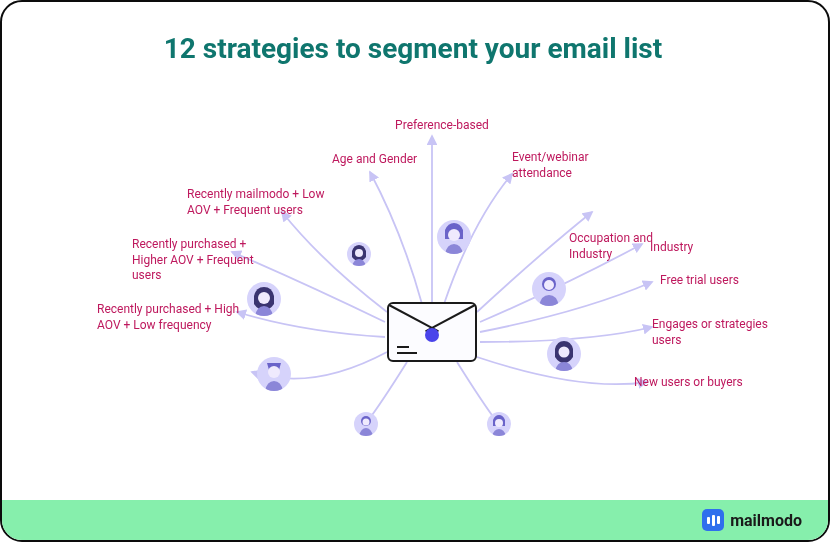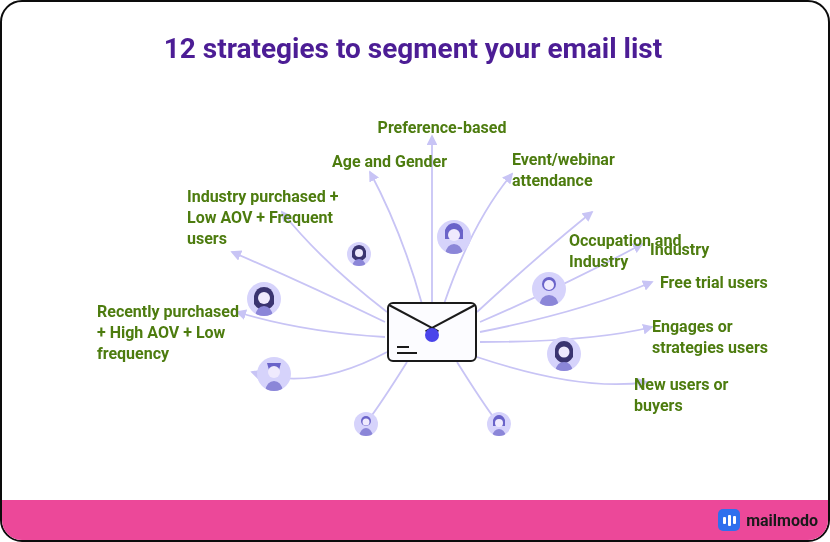--- a/index.html
+++ b/index.html
@@ -17,21 +17,21 @@
     background: #ffffff;
     overflow: hidden;
   }
   .title {
     position: absolute;
     top: 30px;
     left: 0; right: 4px;
     text-align: center;
     font-size: 28px;
     font-weight: 700;
-    color: #4c1d95;
+    color: #0f766e;
   }
   .stage {
     position: absolute;
     top: 110px; left: 0; right: 0;
     height: 370px;
   }
   .envelope {
     position: absolute;
     left: 385px; top: 190px;
     width: 90px; height: 60px;
@@ -75,39 +75,39 @@
     background: #d6d3fb;
     display: flex;
     align-items: flex-end;
     justify-content: center;
     overflow: hidden;
   }
   .avatar.sm { width: 24px; height: 24px; }
   .avatar svg { width: 100%; height: 100%; display: block; }
   .label {
     position: absolute;
-    font-size: 16px;
-    color: #4d7c0f;
-    font-weight: 700;
+    font-size: 12px;
+    color: #be185d;
+    font-weight: 400;
     line-height: 1.3;
   }
   svg.connector {
     position: absolute;
     overflow: visible;
     pointer-events: none;
   }
   .footer {
     position: absolute;
     left: 0; right: 0; bottom: 0;
     height: 40px;
-    background: #ec4899;
+    background: #86efac;
     display: flex;
     align-items: center;
     justify-content: flex-end;
-    padding-right: 10px;
+    padding-right: 26px;
   }
   .logo {
     display: flex;
     align-items: center;
     gap: 6px;
   }
   .logo .icon {
     width: 22px; height: 22px;
     border-radius: 5px;
     background: #2f6fed;
@@ -233,21 +233,22 @@
     </div>
     <div class="avatar" style="left:255px; top:245px;">
       <svg viewBox="0 0 34 34">
           <path fill="#6a63c9" d="M10 6 h14 l-2 7 h-10 z"></path>
           <circle cx="17" cy="15" r="6" fill="#efeafd"></circle>
           <path fill="#8b86d8" d="M8 34 q2 -10 9 -10 q7 0 9 10 z"></path>
         </svg>
     </div>
 
     <div class="label" style="left:300px; top:40px; width:120px;margin-left:30px;">Age and Gender</div>
-    <div class="label" style="left:185px; top:75px; width:160px;">Industry purchased + Low AOV + Frequent users</div>
+    <div class="label" style="left:185px; top:75px; width:160px;">Recently mailmodo + Low AOV + Frequent users</div>
+    <div class="label" style="left:130px; top:125px; width:150px;">Recently purchased + Higher AOV + Frequent users</div>
     <div class="label" style="left:95px; top:190px; width:150px;">Recently purchased + High AOV + Low frequency</div>
 
     <div class="label" style="left:370px; top:6px; width:140px; text-align:center;">Preference-based</div>
 
     <div class="label" style="left:510px; top:38px; width:120px;">Event/webinar attendance</div>
     <div class="label" style="left:567px; top:80px; width:130px;margin-top:39px;">Occupation and Industry</div>
     <div class="label" style="left:648px; top:128px; width:120px;">Industry</div>
     <div class="label" style="left:658px; top:161px; width:120px;">Free trial users</div>
     <div class="label" style="left:650px; top:205px; width:130px;">Engages or strategies users</div>
     <div class="label" style="left:632px; top:263px; width:140px;">New users or buyers</div>

